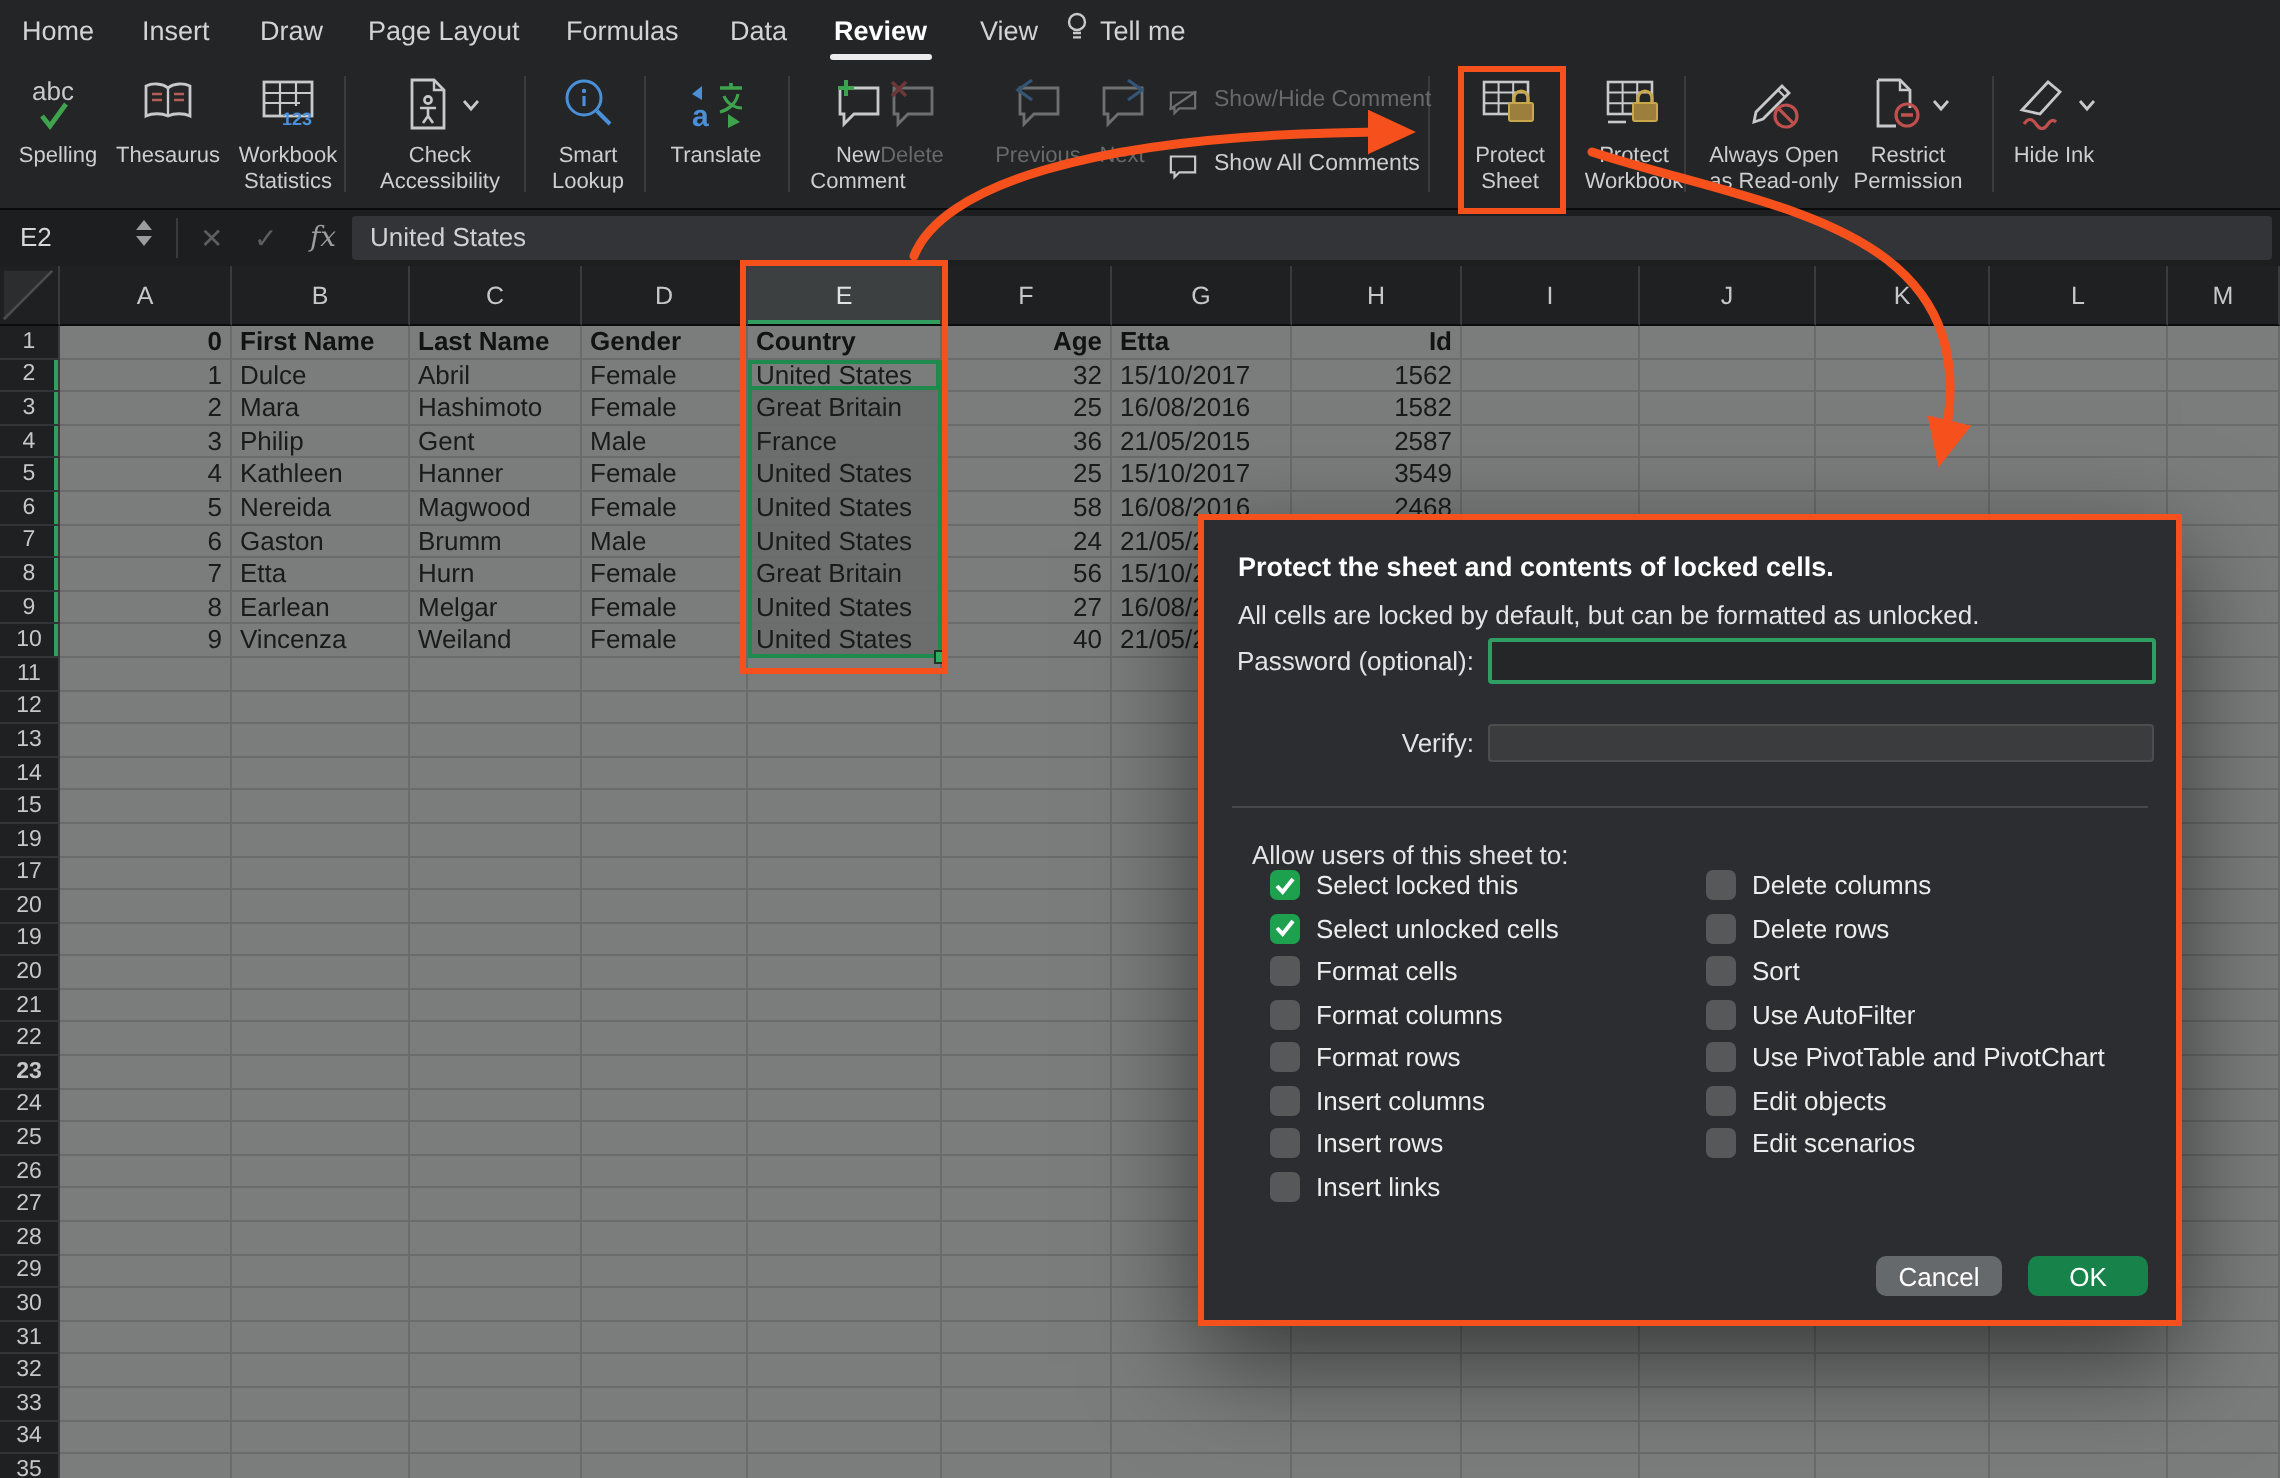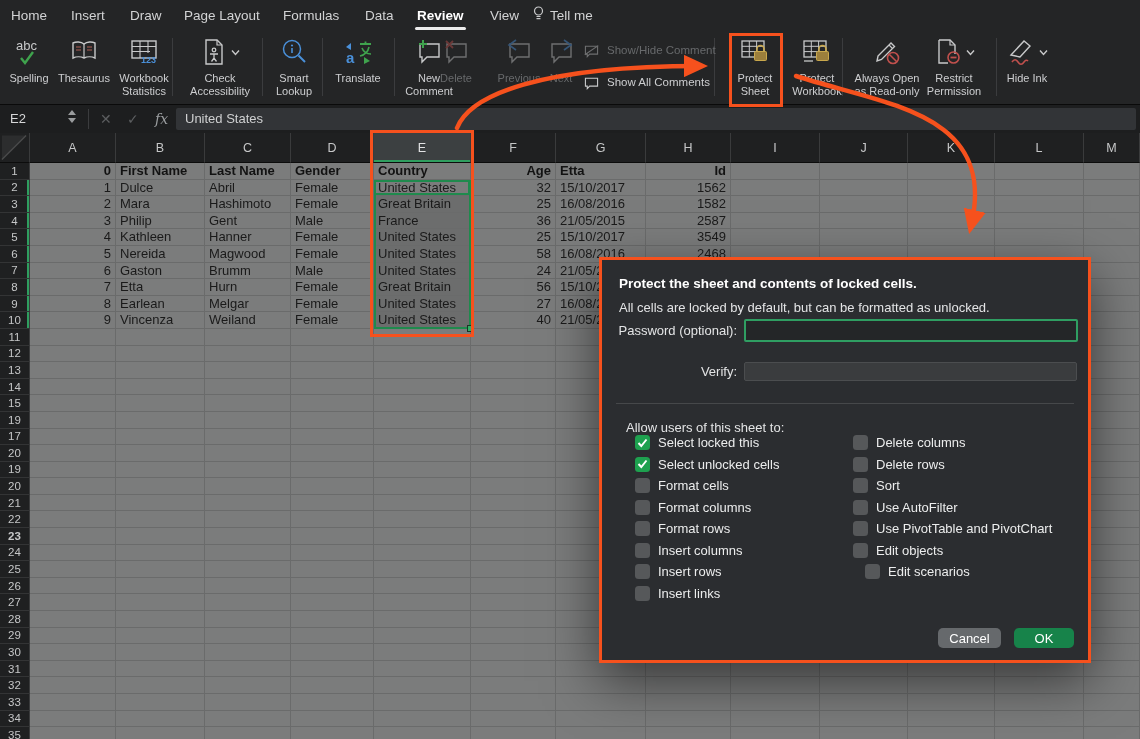--- a/index.html
+++ b/index.html
@@ -976,21 +976,21 @@
           <span class="ol">Use AutoFilter</span>
         </div>
         <div class="opt" style="left: 251px; top: 258px;">
           <span class="cb"></span>
           <span class="ol">Use PivotTable and PivotChart</span>
         </div>
         <div class="opt" style="left: 251px; top: 279.5px;">
           <span class="cb"></span>
           <span class="ol">Edit objects</span>
         </div>
-        <div class="opt" style="left: 263px; top: 301px;">
+        <div class="opt" style="left: 251px; top: 301px;">
           <span class="cb"></span>
           <span class="ol">Edit scenarios</span>
         </div>
       </div>
     <div class="dbtn cancel">Cancel</div>
     <div class="dbtn ok">OK</div>
   </div>
 
   <div class="annot" id="annot-col"></div>
   <div class="annot" id="annot-protect"></div>

